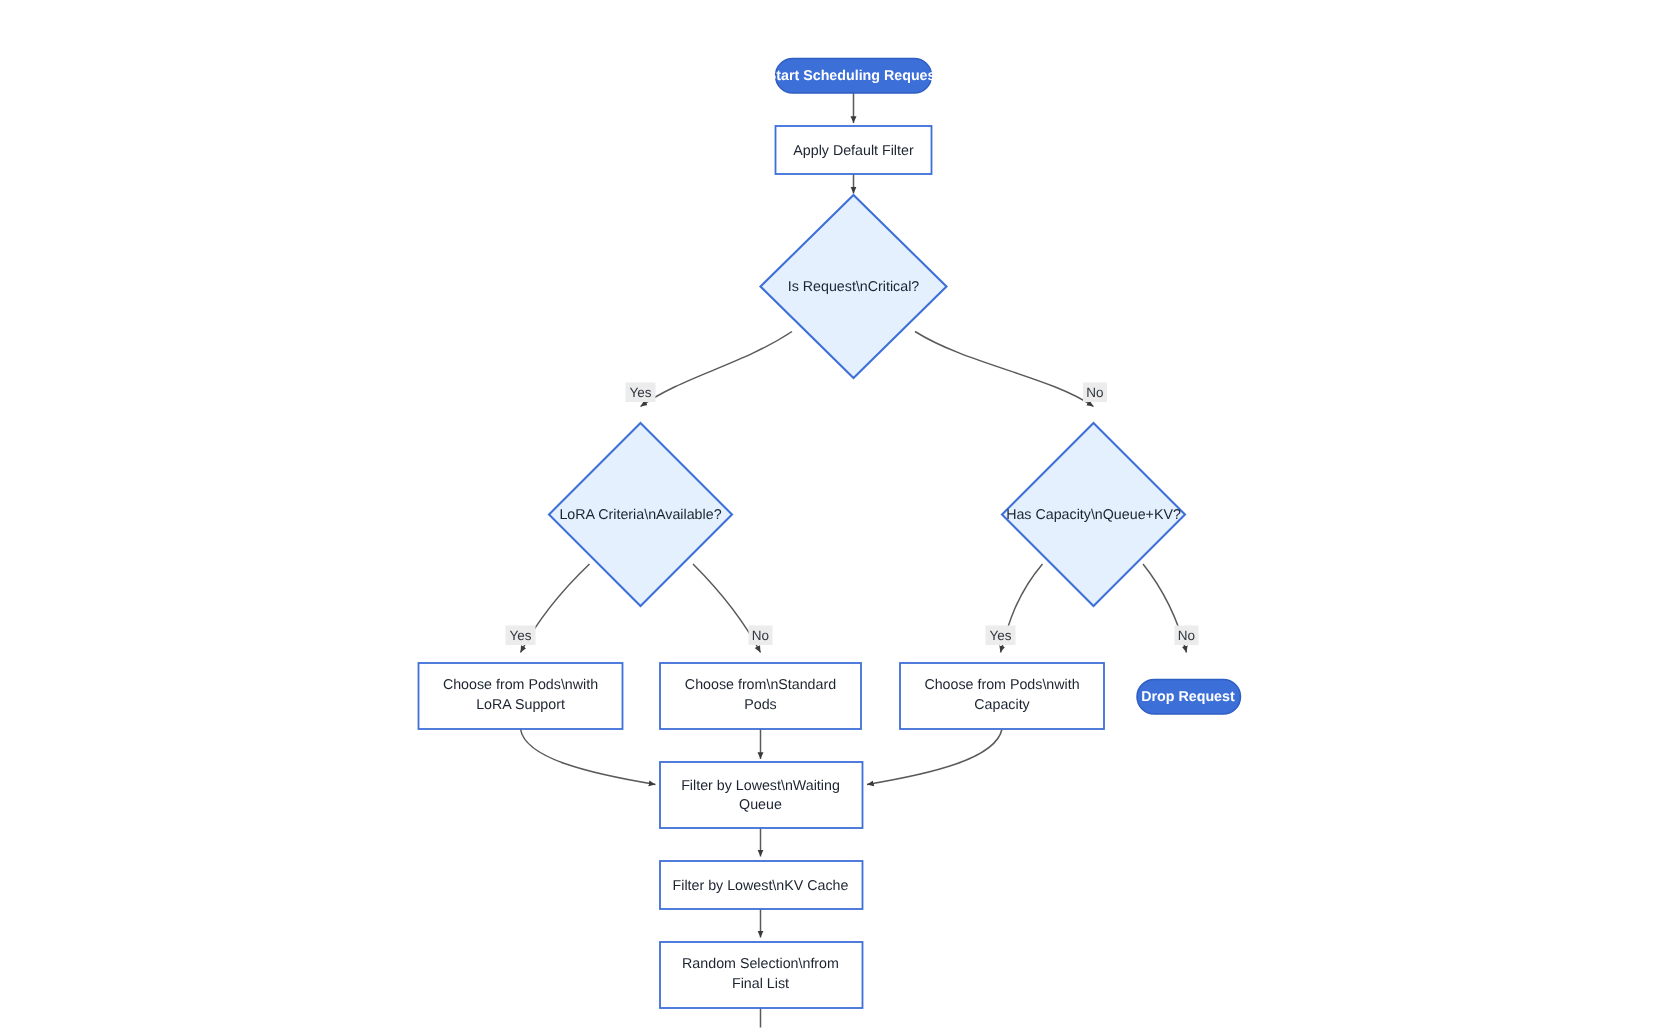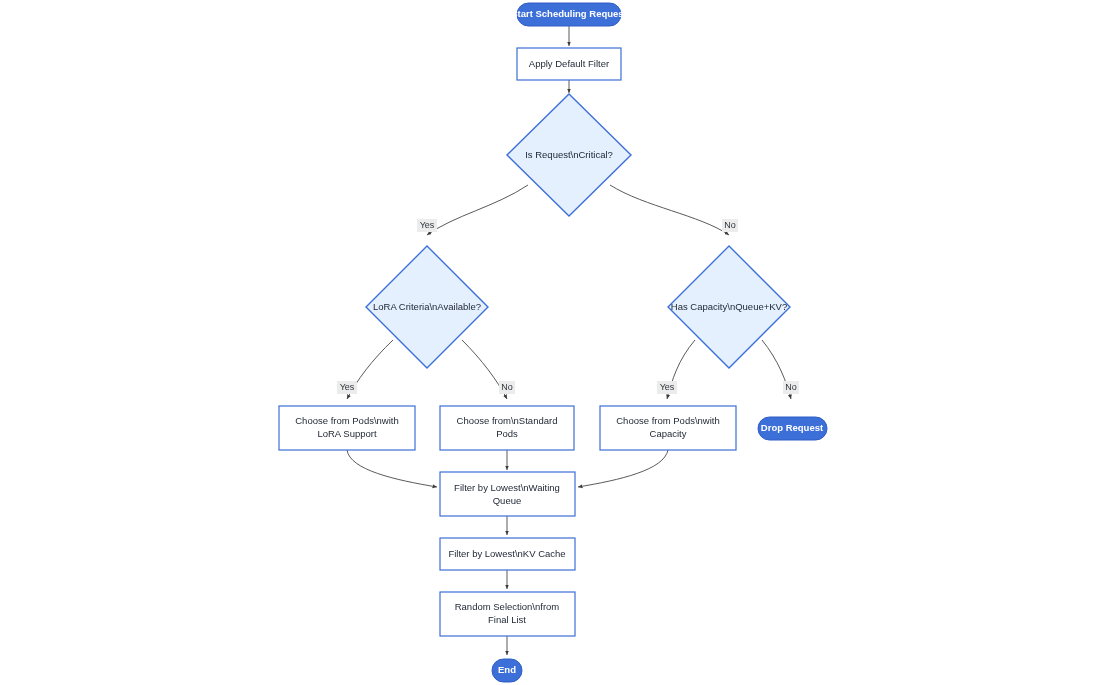--- a/index.html
+++ b/index.html
@@ -12,20 +12,21 @@
     font-family: "Liberation Sans", "DejaVu Sans", sans-serif;
     width: 1103px;
     height: 685px;
     overflow: hidden;
     position: relative;
   }
   #flow-root {
     position: relative;
     width: 1103px;
     height: 529px;
+    margin-top: 36px;
   }
   svg#flow-svg {
     position: absolute;
     top: 0;
     left: 0;
     width: 1103px;
     height: 685px;
   }
   .node-rect {
     fill: #ffffff;

